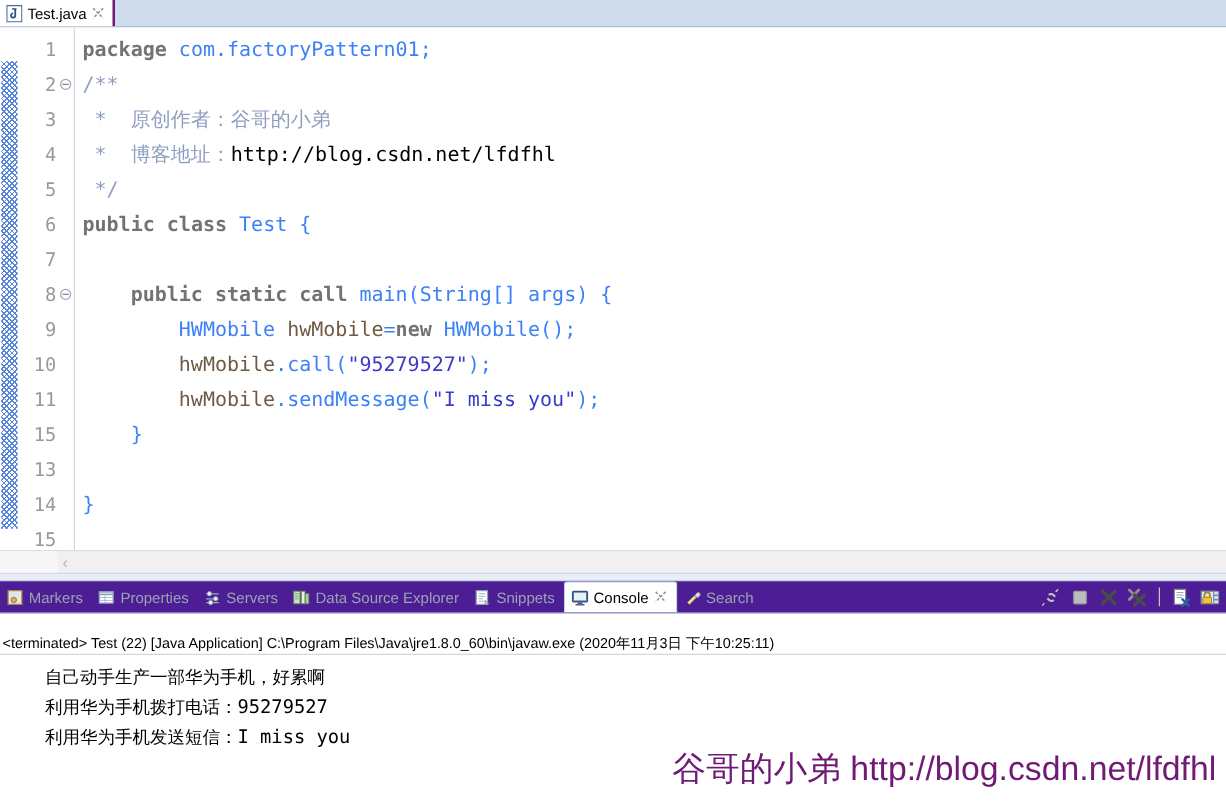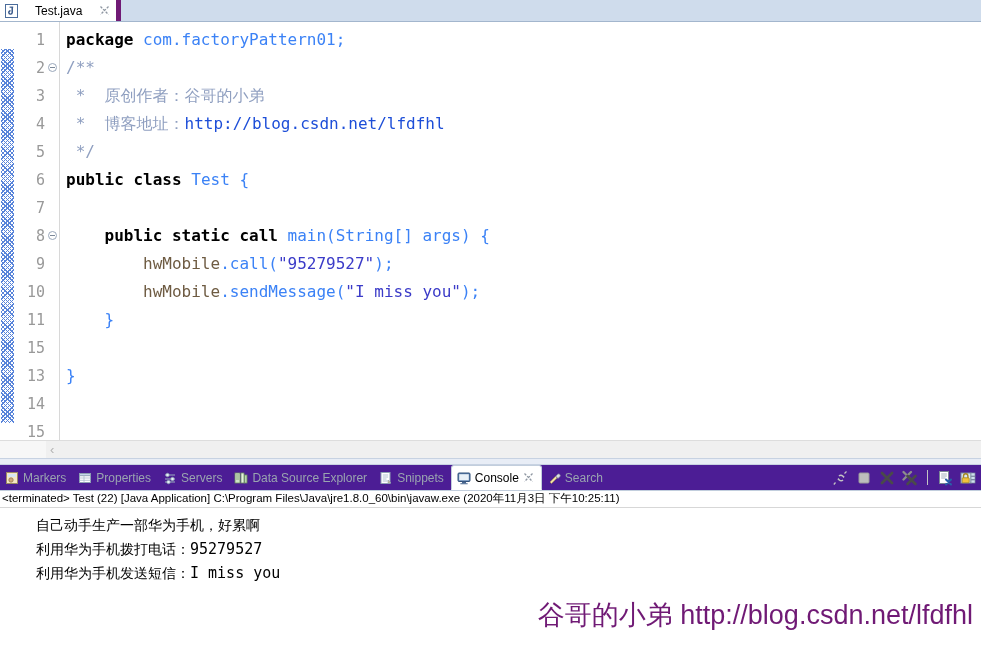--- a/index.html
+++ b/index.html
@@ -22,24 +22,24 @@
     position: relative;
     height: 21px;
     background: #cfdcec;
     border-bottom: 1px solid #a3b6cd;
     display: flex;
     align-items: stretch;
   }
   .editor-tab {
     display: flex;
     align-items: center;
-    gap: 17px;
+    gap: 4px;
     padding: 0 6px 0 5px;
     background: #ffffff;
-    border-right: 5px solid #701a75;
+    border-right: 2px solid #701a75;
     height: 21px;
     box-sizing: border-box;
   }
   .tab-label {
     font-size: 12px;
     color: #000;
     letter-spacing: 0px;
     white-space: nowrap;
   }
   .java-icon {
@@ -139,24 +139,24 @@
     width: 5px;
     height: 1px;
     background: #7b8899;
   }
   .cline {
     height: 28px;
     line-height: 28px;
     white-space: pre;
     color: #000000;
   }
-  .kw { color: #000000; font-weight: bold; }
+  .kw { color: #737373; font-weight: bold; }
   .str { color: #3b3bc8; }
   .cmt { color: #8f9fc0; }
-  .cmt-link { color: #1d4ed8; }
+  .cmt-link { color: #000000; }
   .localvar { color: #6e5b42; }
   .plain { color: #3b82f6; }
 
   
   .editor-hscroll {
     height: 17px;
     background: #f0f0f0;
     border-top: 1px solid #dddddd;
     display: flex;
     align-items: center;
@@ -224,21 +224,21 @@
   .console {
     background: #ffffff;
     height: 153px;
     position: relative;
     overflow: hidden;
   }
   .console-status {
     font-family: "Liberation Sans", sans-serif;
     font-size: 11.5px;
     color: #000;
-    padding: 0 0 1px 2px;
+    padding: 16px 0 1px 2px;
     white-space: nowrap;
     border-bottom: 1px solid #d7d7d7;
   }
   .console-out {
     padding: 5px 0 0 2px;
     font-family: "DejaVu Sans Mono", "Liberation Mono", monospace;
     font-size: 13px;
     color: #000;
   }
   .out-line {
@@ -336,20 +336,21 @@
 
   <div class="code-col">
     <div class="cline"><span class="kw">package</span><span class="plain"> com.factoryPattern01;</span></div>
     <div class="cline"><span class="cmt">/**</span></div>
     <div class="cline"><span class="cmt"> *  原创作者：谷哥的小弟</span></div>
     <div class="cline"><span class="cmt"> *  博客地址：</span><span class="cmt-link">http://blog.csdn.net/lfdfhl</span></div>
     <div class="cline"><span class="cmt"> */</span></div>
     <div class="cline"><span class="kw">public</span><span class="plain"> </span><span class="kw">class</span><span class="plain"> Test {</span></div>
     <div class="cline"><span class="plain"></span></div>
     <div class="cline"><span class="plain">    </span><span class="kw">public</span><span class="plain"> </span><span class="kw">static</span><span class="plain"> </span><span class="kw">call</span><span class="plain"> main(String[] args) {</span></div>
+    <div class="cline"><span class="plain">        </span><span class="plain">HWMobile </span><span class="localvar">hwMobile</span><span class="plain">=</span><span class="kw">new</span><span class="plain"> HWMobile();</span></div>
     <div class="cline"><span class="plain">        </span><span class="localvar">hwMobile</span><span class="plain">.call(</span><span class="str">"95279527"</span><span class="plain">);</span></div>
     <div class="cline"><span class="plain">        </span><span class="localvar">hwMobile</span><span class="plain">.sendMessage(</span><span class="str">"I miss you"</span><span class="plain">);</span></div>
     <div class="cline"><span class="plain">    }</span></div>
     <div class="cline"><span class="plain"></span></div>
     <div class="cline"><span class="plain">}</span></div>
     <div class="cline"><span class="plain"></span></div>
   </div>
 </div>
 
 <div class="editor-hscroll">

